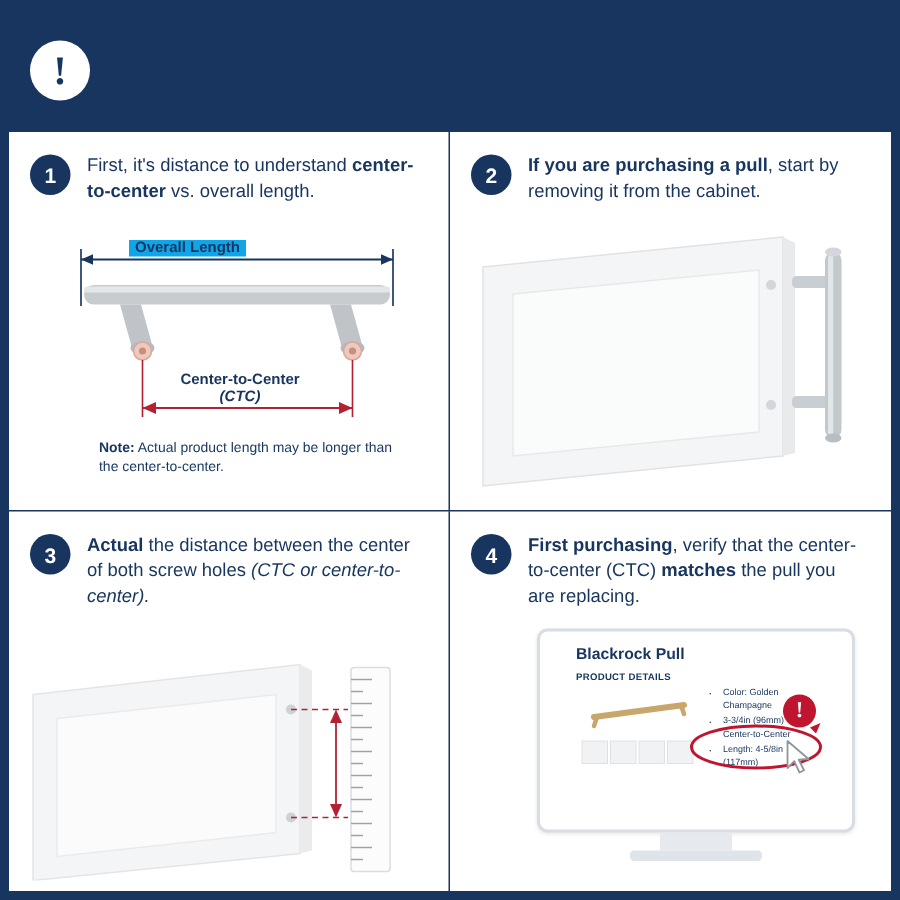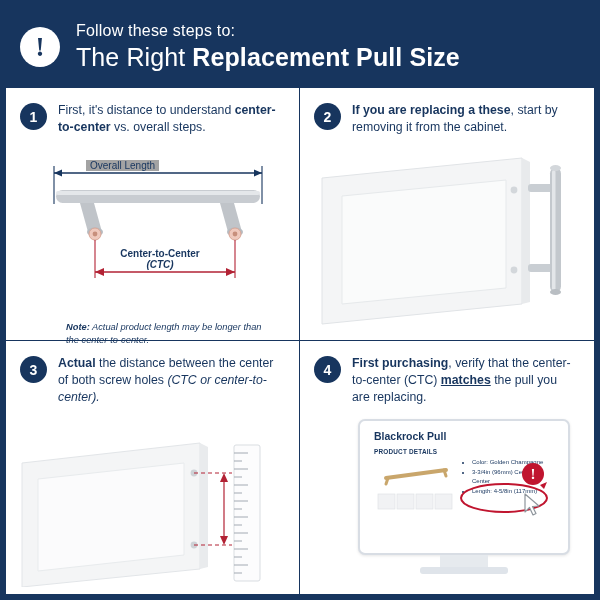--- a/index.html
+++ b/index.html
@@ -64,51 +64,51 @@
     background:#17355e;color:#fff;
     display:flex;align-items:center;justify-content:center;
     font-size:14px;font-weight:bold;
     flex:0 0 auto;margin-right:11px;margin-top:1px;
   }
   .step-text{
     font-size:12.3px;line-height:1.38;color:#17355e;
     max-width:228px;
   }
   .step-text .b{font-weight:bold;}
-  .step-text .u{text-decoration:underline;}
+  .step-text .u{}
   .note{
-    font-size:9.3px;font-style:italic;color:#17355e;line-height:1.4;margin-top:29px;
+    font-size:9.3px;color:#17355e;line-height:1.4;
   }
   .note .b{font-weight:bold;}
 
   
   .art1{position:absolute;left:14px;top:72px;width:266px;height:168px;}
   .ol-label{
-    position:absolute;left:66px;top:0px;font-size:10px;font-weight:normal;color:#17355e;
-    background:#a3a3a3;padding:0 4px;
+    position:absolute;left:66px;top:0px;font-size:10px;font-weight:bold;color:#17355e;
+    background:#0ea5e9;padding:0 4px;
   }
   .ctc-label{
     position:absolute;left:80px;top:88px;font-size:10px;font-weight:bold;color:#17355e;text-align:center;width:120px;
   }
   .ctc-label .l2{display:block;font-style:italic;}
   svg{display:block;}
 
   
   .art2{position:absolute;left:16px;top:64px;width:262px;height:182px;}
 
   
   .art3{position:absolute;left:12px;top:86px;width:270px;height:160px;}
 
   
   .art4{position:absolute;left:46px;top:78px;width:242px;height:172px;}
   .monitor{
     position:absolute;left:12px;top:0;width:212px;height:136px;
     background:#ffffff;border:2px solid #d8dde4;border-radius:7px;
     box-sizing:border-box;box-shadow:0 1px 3px rgba(0,0,0,.10);
-    padding:9px 14px;
+    padding:9px 24px;
   }
   .prod-title{font-size:10.5px;font-weight:bold;color:#17355e;margin-bottom:6px;}
   .prod-details{font-size:6.4px;font-weight:bold;color:#17355e;letter-spacing:.2px;margin-bottom:3px;}
   .prod-list{font-size:6px;color:#17355e;line-height:1.5;margin:0;padding-left:8px;}
   .prod-list li{margin-bottom:1px;}
   .stand{
     position:absolute;left:94px;top:136px;width:48px;height:12px;background:#e6eaee;
   }
   .base{
     position:absolute;left:74px;top:148px;width:88px;height:7px;background:#dfe4ea;border-radius:3px;
@@ -119,32 +119,28 @@
     font-size:15px;font-weight:bold;font-family:"Liberation Serif", serif;
   }
 </style>
 </head>
 <body>
 
 <div class="page">
 
   <div class="header">
     <div class="bang">!</div>
-    <div class="header-text">
-      <div class="header-line1">Follow these steps to:</div>
-      <div class="header-line2"><span class="light">The Right </span><span class="bold">Replacement Pull Size</span></div>
-    </div>
   </div>
 
   <div class="grid">
 
     <div class="cell c1">
       <div class="step-head">
         <div class="num">1</div>
-        <div class="step-text"><span>First, it's distance to understand </span><span class="b">center-to-center</span><span> vs. overall steps.</span></div>
+        <div class="step-text"><span>First, it's distance to understand </span><span class="b">center-to-center</span><span> vs. overall length.</span></div>
       </div>
 
       <div class="art1">
         <svg width="266" height="168" viewBox="0 0 266 168">
 
           <line x1="34" y1="13" x2="242" y2="13" stroke="#17355e" stroke-width="1.3"></line>
           <polygon points="34,13 42,9.5 42,16.5" fill="#17355e"></polygon>
           <polygon points="242,13 234,9.5 234,16.5" fill="#17355e"></polygon>
           <line x1="34" y1="6" x2="34" y2="44" stroke="#17355e" stroke-width="1.1"></line>
           <line x1="242" y1="6" x2="242" y2="44" stroke="#17355e" stroke-width="1.1"></line>
@@ -175,21 +171,21 @@
           <span>Center-to-Center</span>
           <span class="l2">(CTC)</span>
         </div>
         <div class="note" style="position:absolute;left:46px;top:132px;width:200px;"><span class="b">Note:</span><span> Actual product length may be longer than the center-to-center.</span></div>
       </div>
     </div>
 
     <div class="cell c2">
       <div class="step-head">
         <div class="num">2</div>
-        <div class="step-text"><span class="b">If you are replacing a these</span><span>, start by removing it from the cabinet.</span></div>
+        <div class="step-text"><span class="b">If you are purchasing a pull</span><span>, start by removing it from the cabinet.</span></div>
       </div>
 
       <div class="art2">
         <svg width="262" height="182" viewBox="0 0 262 182">
 
           <polygon points="6,26 206,6 206,152 6,172" fill="#f4f5f6" stroke="#e0e3e6" stroke-width="1"></polygon>
           <polygon points="26,44 190,28 190,136 26,152" fill="#fafbfb" stroke="#e6e9eb" stroke-width="1"></polygon>
 
           <polygon points="206,6 214,10 214,150 206,152" fill="#e8eaec"></polygon>
 

